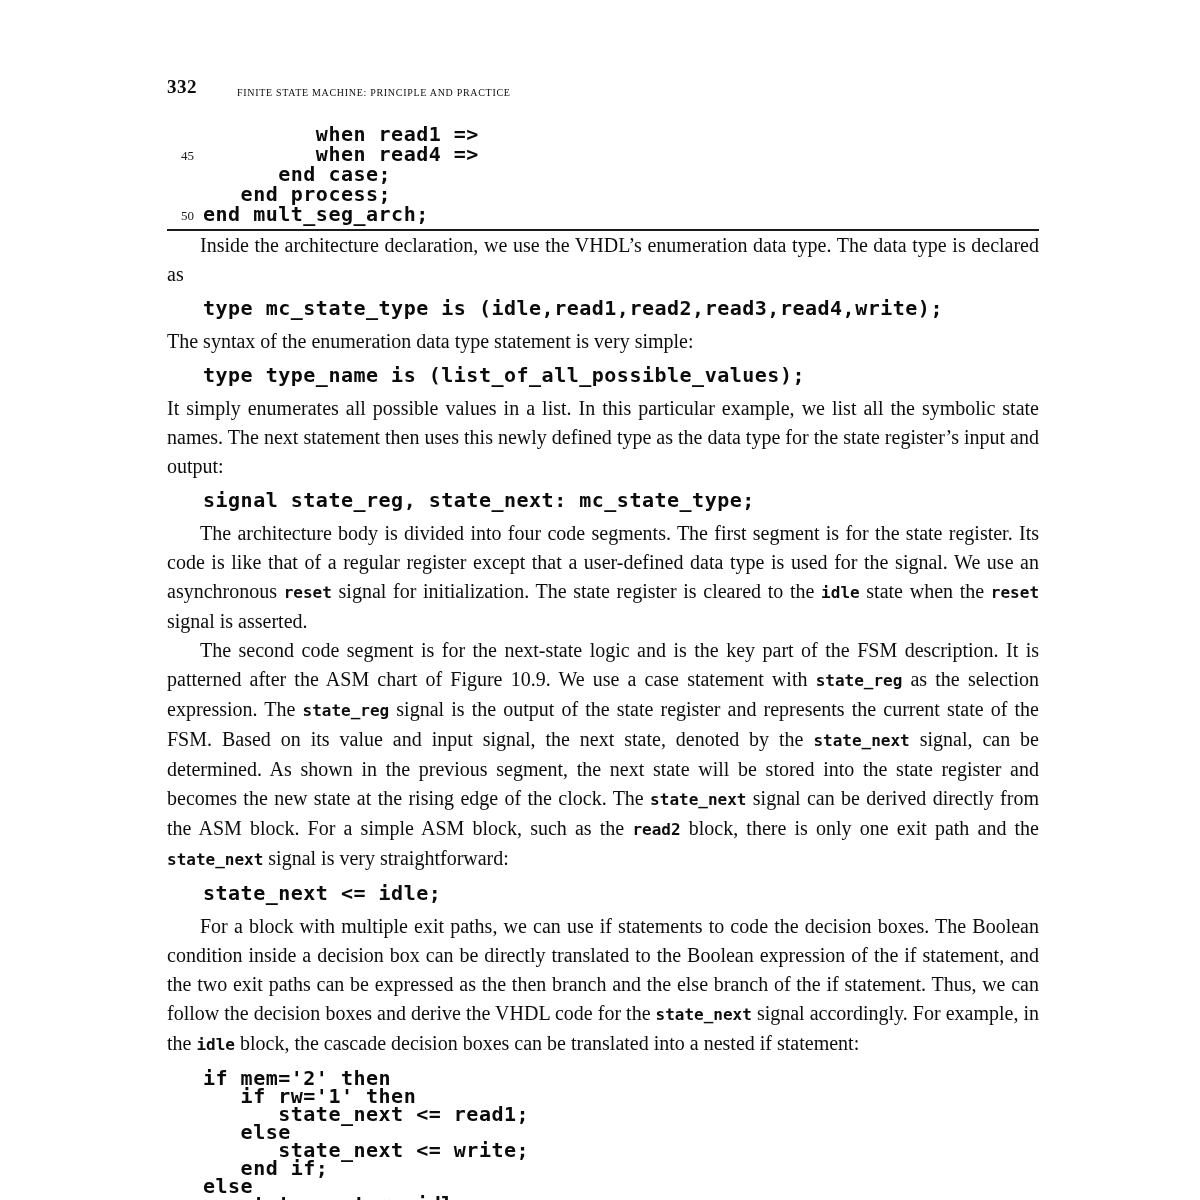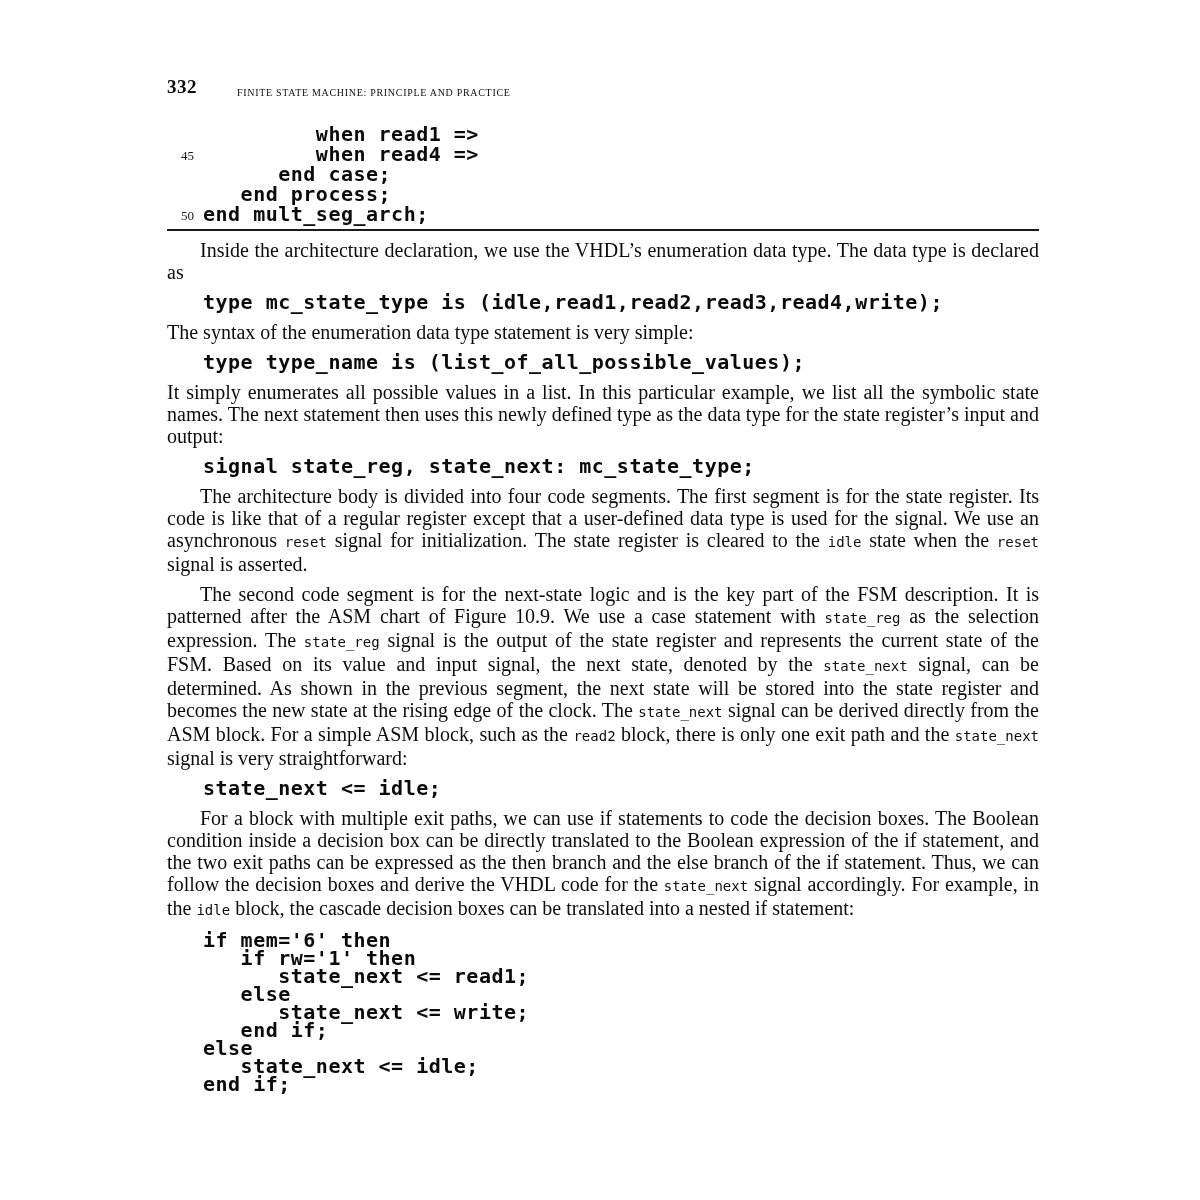--- a/index.html
+++ b/index.html
@@ -54,29 +54,29 @@
     color:#0b0b0b;
   }
   .end-rule {
     height:2px;
     background:#1c1c1c;
     margin-top:4px;
   }
   
   .para {
     font-size:20px;
-    line-height:22px;
+    line-height:29px;
     text-align:justify;
-    margin-top:8px;
+    margin-top:0;
   }
   .para.indent { text-indent:33px; }
   .inline-code {
     font-family:"DejaVu Sans Mono", monospace;
-    font-weight:normal;
-    font-size:14px;
+    font-weight:bold;
+    font-size:16px;
     letter-spacing:0;
     white-space:nowrap;
   }
   .code-block {
     margin:10px 0 10px 36px;
   }
 </style>
 </head>
 <body>
 
@@ -111,21 +111,21 @@
       <div class="code-block">
         <div class="code-text">signal state_reg, state_next: mc_state_type;</div>
       </div>
       <p class="para indent"><span>The architecture body is divided into four code segments. The first segment is for the state register. Its code is like that of a regular register except that a user-defined data type is used for the signal. We use an asynchronous </span><span class="inline-code">reset</span><span> signal for initialization. The state register is cleared to the </span><span class="inline-code">idle</span><span> state when the </span><span class="inline-code">reset</span><span> signal is asserted.</span></p>
       <p class="para indent"><span>The second code segment is for the next-state logic and is the key part of the FSM description. It is patterned after the ASM chart of Figure 10.9. We use a case statement with </span><span class="inline-code">state_reg</span><span> as the selection expression. The </span><span class="inline-code">state_reg</span><span> signal is the output of the state register and represents the current state of the FSM. Based on its value and input signal, the next state, denoted by the </span><span class="inline-code">state_next</span><span> signal, can be determined. As shown in the previous segment, the next state will be stored into the state register and becomes the new state at the rising edge of the clock. The </span><span class="inline-code">state_next</span><span> signal can be derived directly from the ASM block. For a simple ASM block, such as the </span><span class="inline-code">read2</span><span> block, there is only one exit path and the </span><span class="inline-code">state_next</span><span> signal is very straightforward:</span></p>
       <div class="code-block">
         <div class="code-text">state_next &lt;= idle;</div>
       </div>
       <p class="para indent"><span>For a block with multiple exit paths, we can use if statements to code the decision boxes. The Boolean condition inside a decision box can be directly translated to the Boolean expression of the if statement, and the two exit paths can be expressed as the then branch and the else branch of the if statement. Thus, we can follow the decision boxes and derive the VHDL code for the </span><span class="inline-code">state_next</span><span> signal accordingly. For example, in the </span><span class="inline-code">idle</span><span> block, the cascade decision boxes can be translated into a nested if statement:</span></p>
       <div class="code-block">
-        <div class="code-text">if mem='6' then</div>
+        <div class="code-text">if mem='2' then</div>
         <div class="code-text">   if rw='1' then</div>
         <div class="code-text">      state_next &lt;= read1;</div>
         <div class="code-text">   else</div>
         <div class="code-text">      state_next &lt;= write;</div>
         <div class="code-text">   end if;</div>
         <div class="code-text">else</div>
         <div class="code-text">   state_next &lt;= idle;</div>
         <div class="code-text">end if;</div>
       </div>
     </div>

